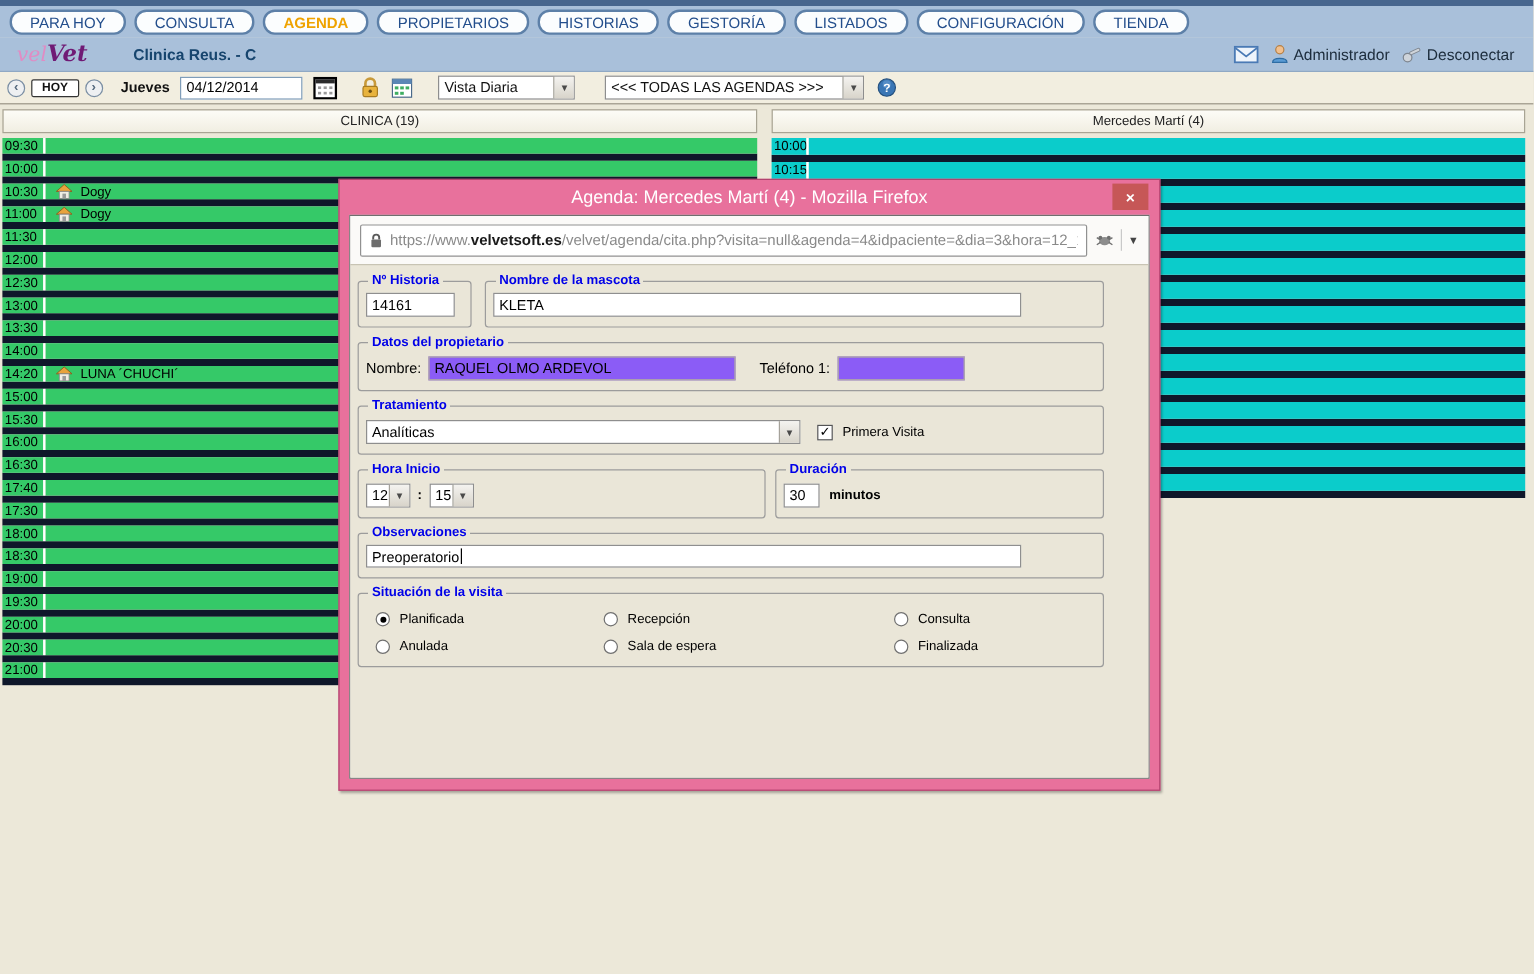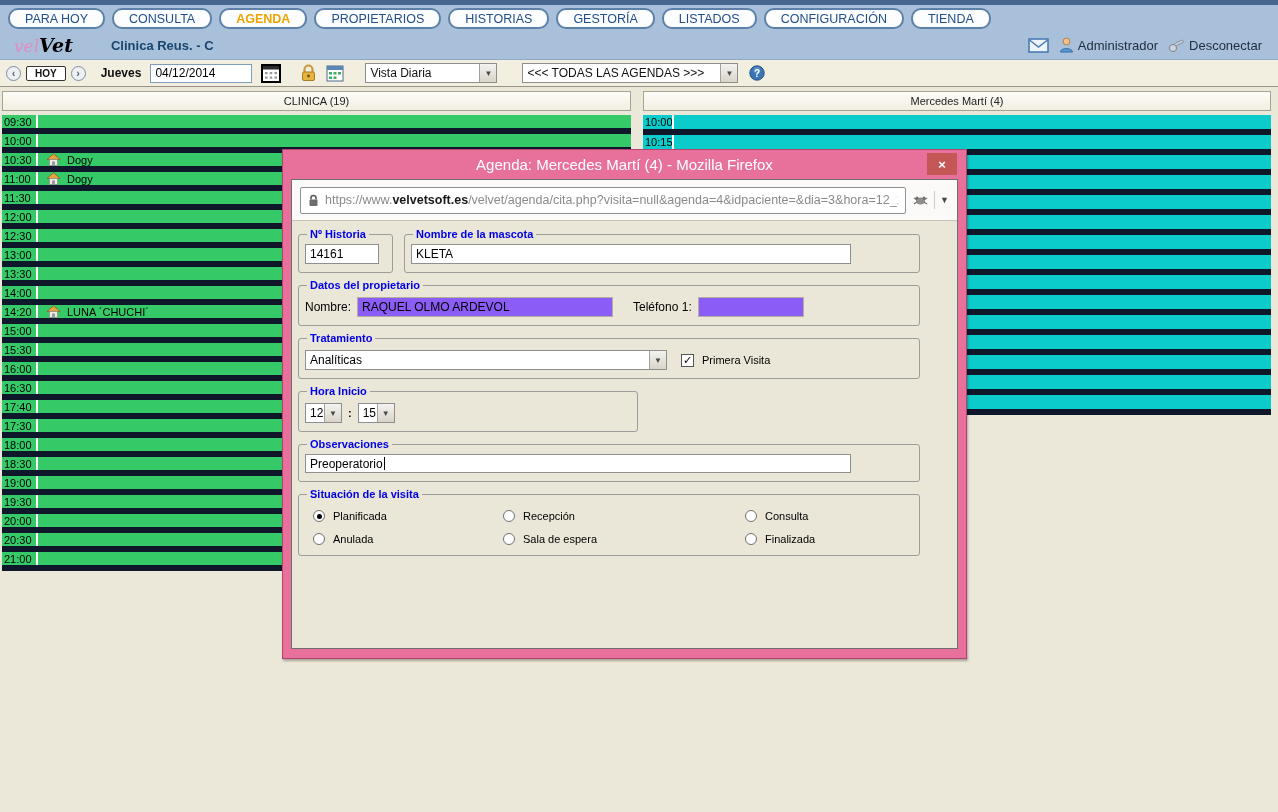--- a/index.html
+++ b/index.html
@@ -9,42 +9,42 @@
 
   
   .top-strip { height:5px; background:#47668e; }
   .tabbar { height:26px; background:#a9c0da; display:flex; align-items:center; gap:7px; padding-left:8px; }
   .tab { height:21px; line-height:19px; padding:0 15px; background:#fbfdfe; border:2px solid #5d80a8;
     border-radius:10px; font-size:12.5px; color:#234e8c; cursor:default; white-space:nowrap; }
   .tab.active { color:var(--active-tab-orange,#efa300); font-weight:bold; }
   .logobar { height:29px; background:#a9c0da; border-bottom:1px solid #8fa8c4; display:flex; align-items:center; }
   .logo { font-family:"DejaVu Serif","Liberation Serif",serif; font-style:italic; font-size:17px; margin-left:14px; }
   .logo .vel { color:#e08cc4; }
-  .logo .vet { color:#000000; font-weight:bold; font-size:19px; }
+  .logo .vet { color:#701a75; font-weight:bold; font-size:19px; }
   .clinic { margin-left:38px; font-size:13px; font-weight:bold; color:#17456e; }
   .logobar-right { margin-left:auto; display:flex; align-items:center; gap:10px; margin-right:16px;
     font-size:13px; color:#1c2c3c; }
   .logobar-right .grp { display:flex; align-items:center; gap:4px; }
 
   
   .toolbar { height:27px; background:#f2eee0; border-bottom:1px solid #989384; display:flex; align-items:center;
     font-size:12px; color:#111; padding-left:6px; gap:5px; }
   .navcircle { width:15px; height:15px; border:1px solid #7a8ea3; border-radius:50%; color:#55697e;
     font-size:11px; font-weight:bold; line-height:13px; text-align:center; background:#eef0f2; }
   .hoy-btn { border:1px solid #333; background:#fff; font-size:10px; font-weight:bold; padding:1px 8px;
     border-radius:2px; color:#111; }
   .weekday { font-weight:bold; margin-left:10px; margin-right:4px; }
   .date-input { width:102px; height:19px; border:1px solid #7f9db9; background:#fff; font-size:12px;
     padding:1px 4px; color:#000; display:flex; align-items:center; }
   .iconbox { display:flex; align-items:center; }
   .xp-select { height:20px; border:1px solid #8e8e8e; background:#fff; display:flex; align-items:center; font-size:12px; }
   .xp-select .val { flex:1; padding:0 4px; white-space:nowrap; overflow:hidden; }
   .xp-select .btn { width:17px; height:100%; background:linear-gradient(#f4f3f0,#d8d4ca); border-left:1px solid #a5a29a;
     color:#4a4a4a; font-size:8px; display:flex; align-items:center; justify-content:center; }
-  .sel-view { width:132px; margin-left:16px; }
+  .sel-view { width:114px; margin-left:16px; }
   .sel-agendas { width:216px; margin-left:20px; }
 
   
   .calendar { position:absolute; top:88px; left:0; right:0; bottom:0; background:#ece8d9; }
   .agcol { position:absolute; top:3px; }
   .agcol-left { left:2px; width:629px; }
   .agcol-right { left:643px; width:628px; }
   .agcol-header { height:20px; line-height:18px; text-align:center; font-size:11px; color:#222;
     background:linear-gradient(#fdfcf7,#f1eee2); border:1px solid #a8a494; margin-bottom:4px; }
   .slot-row { display:flex; border-bottom:6px solid #0f172a; }
@@ -673,20 +673,29 @@
                   <span class="val">12</span>
                   <span class="btn">▼</span>
                 </span>
                 <b>:</b>
                 <span class="xp-select" style="width:37px;">
                   <span class="val">15</span>
                   <span class="btn">▼</span>
                 </span>
               </div>
             </fieldset>
+            <fieldset class="grp-box" style="flex:1;">
+              <legend>Duración</legend>
+              <div style="display:flex; align-items:center; gap:8px; padding-top:2px;">
+                <div class="txt-input" style="width:30px;">
+                  <span>30</span>
+                </div>
+                <span style="font-size:11px; font-weight:bold;">minutos</span>
+              </div>
+            </fieldset>
           </div>
 
           <fieldset class="grp-box">
             <legend>Observaciones</legend>
             <div class="txt-input" style="width:546px; height:19px;">
               <span>Preoperatorio</span>
                 <span class="caret"></span>
             </div>
           </fieldset>
 

